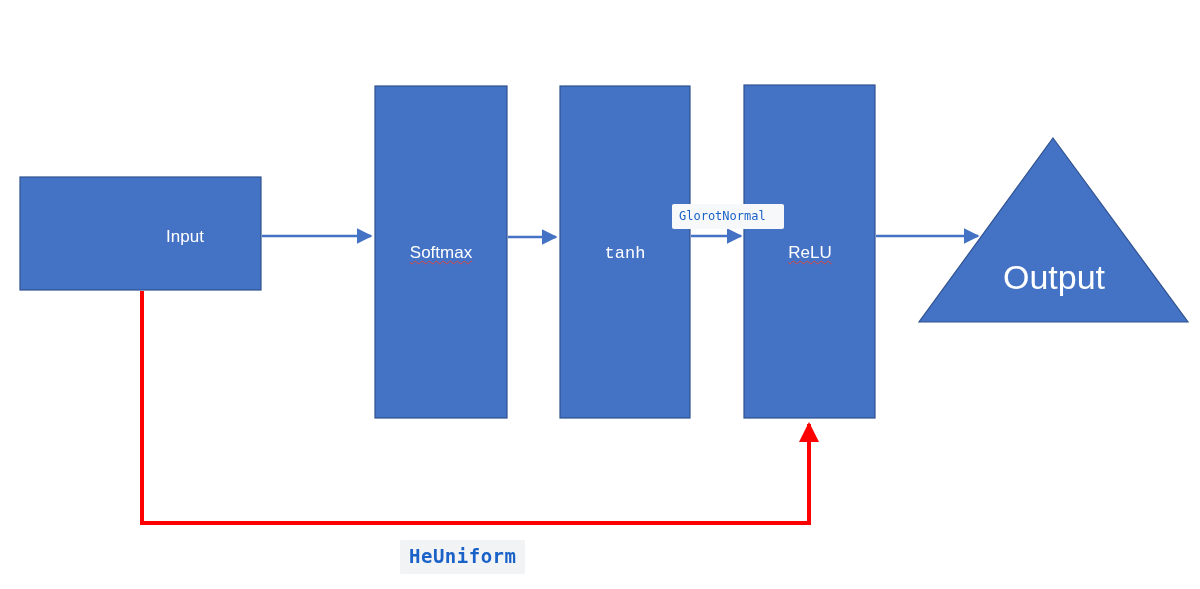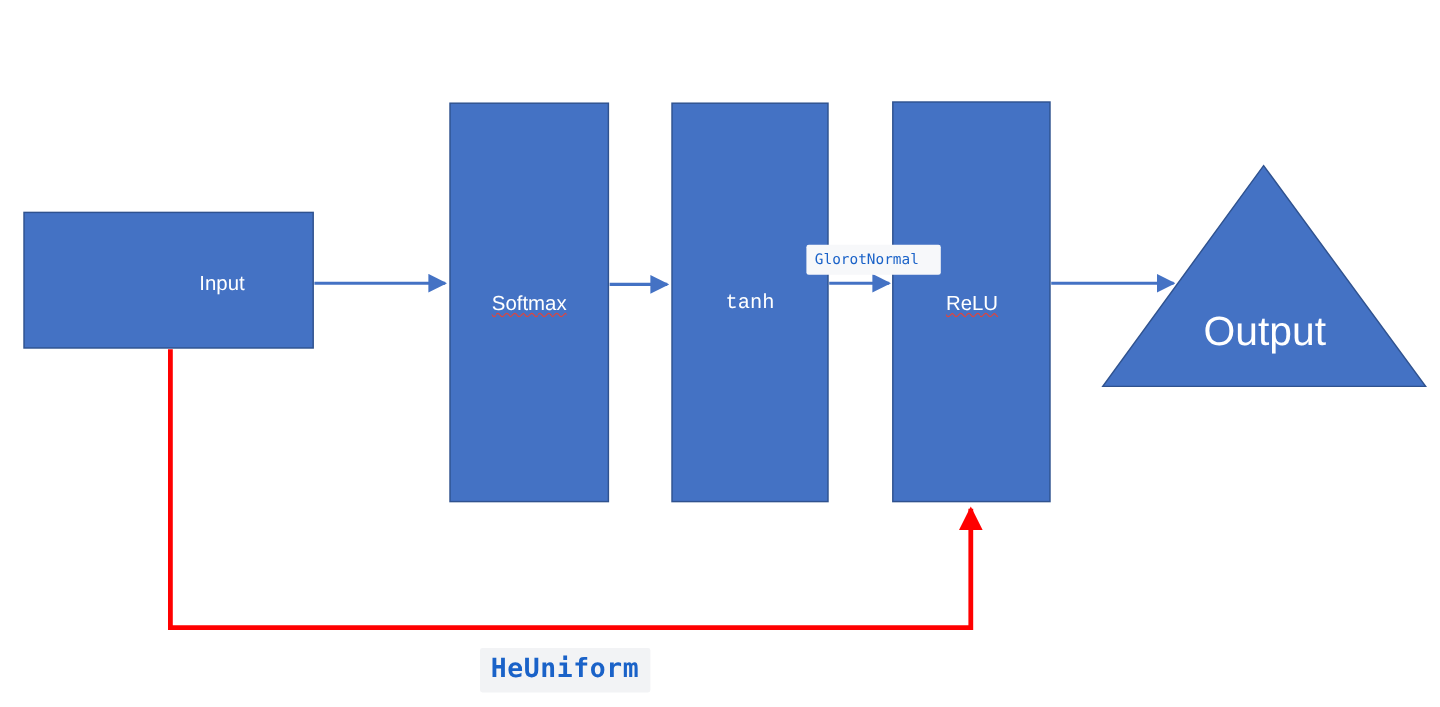--- a/index.html
+++ b/index.html
@@ -62,21 +62,21 @@
     top: 204px;
     padding: 6px 18px 7px 7px;
     font-size: 12px;
     letter-spacing: 0px;
     background: #f7f8fa;
   }
   #tag-heuniform {
     left: 400px;
     top: 540px;
     padding: 7px 9px 8px 9px;
-    font-size: 22px;
+    font-size: 19px;
     font-weight: bold;
     background: #f2f3f5;
     letter-spacing: 0.5px;
   }
 </style>
 </head>
 <body>
 
 <div id="canvas">
 

